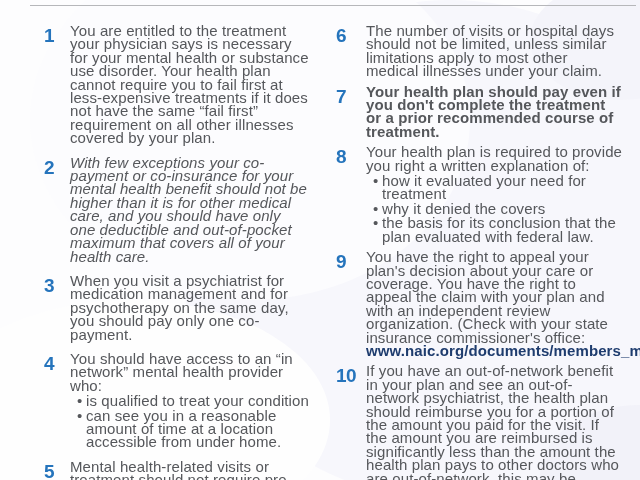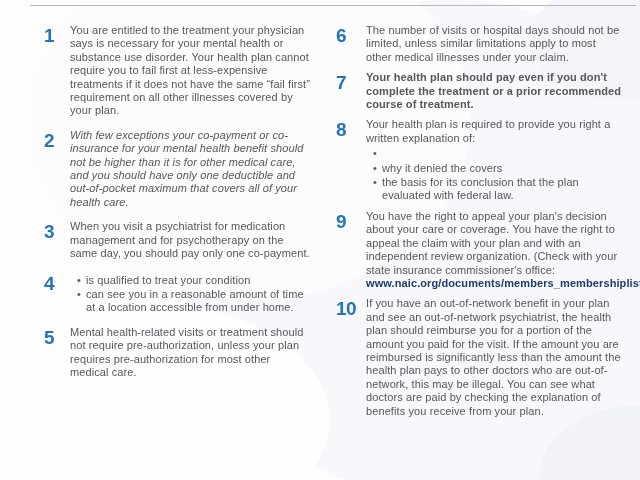--- a/index.html
+++ b/index.html
@@ -48,21 +48,21 @@
     font-size: 19px;
     line-height: 19px;
     letter-spacing: -0.5px;
     padding-top: 2px;
   }
   .col-left  .num { width: 26px; }
   .col-right .num { width: 30px; }
 
   .body-text {
     flex: 1 1 auto;
-    font-size: 11px;
+    font-size: 15px;
     line-height: 13.4px;
     letter-spacing: 0.1px;
   }
   .col-left  .body-text { max-width: 240px; }
   .col-right .body-text { max-width: 256px; }
 
   .bullets { margin-top: 2px; }
   .bullet-row {
     display: flex;
     align-items: flex-start;
@@ -107,20 +107,21 @@
     </div>
 
     <div class="item">
       <div class="num" style="color: rgb(37, 116, 188);">3</div>
       <div class="body-text" style="color: rgb(85, 87, 91);">When you visit a psychiatrist for medication management and for psychotherapy on the same day, you should pay only one co-payment.</div>
     </div>
 
     <div class="item">
       <div class="num" style="color: rgb(37, 116, 188);">4</div>
       <div class="body-text" style="color: rgb(85, 87, 91);">
+        <span>You should have access to an “in network” mental health provider who:</span>
         <div class="bullets">
           <div class="bullet-row">
             <span class="bullet-glyph">•</span>
             <span>is qualified to treat your condition</span>
           </div>
           <div class="bullet-row">
             <span class="bullet-glyph">•</span>
             <span>can see you in a reasonable amount of time at a location accessible from under home.</span>
           </div>
         </div>
@@ -146,20 +147,21 @@
       <div class="body-text" style="color: rgb(85, 87, 91); font-weight: bold;">Your health plan should pay even if you don't complete the treatment or a prior recommended course of treatment.</div>
     </div>
 
     <div class="item">
       <div class="num" style="color: rgb(37, 116, 188);">8</div>
       <div class="body-text" style="color: rgb(85, 87, 91);">
         <span>Your health plan is required to provide you right a written explanation of:</span>
         <div class="bullets">
           <div class="bullet-row">
             <span class="bullet-glyph">•</span>
+            <span>how it evaluated your need for treatment</span>
           </div>
           <div class="bullet-row">
             <span class="bullet-glyph">•</span>
             <span>why it denied the covers</span>
           </div>
           <div class="bullet-row">
             <span class="bullet-glyph">•</span>
             <span>the basis for its conclusion that the plan evaluated with federal law.</span>
           </div>
         </div>

